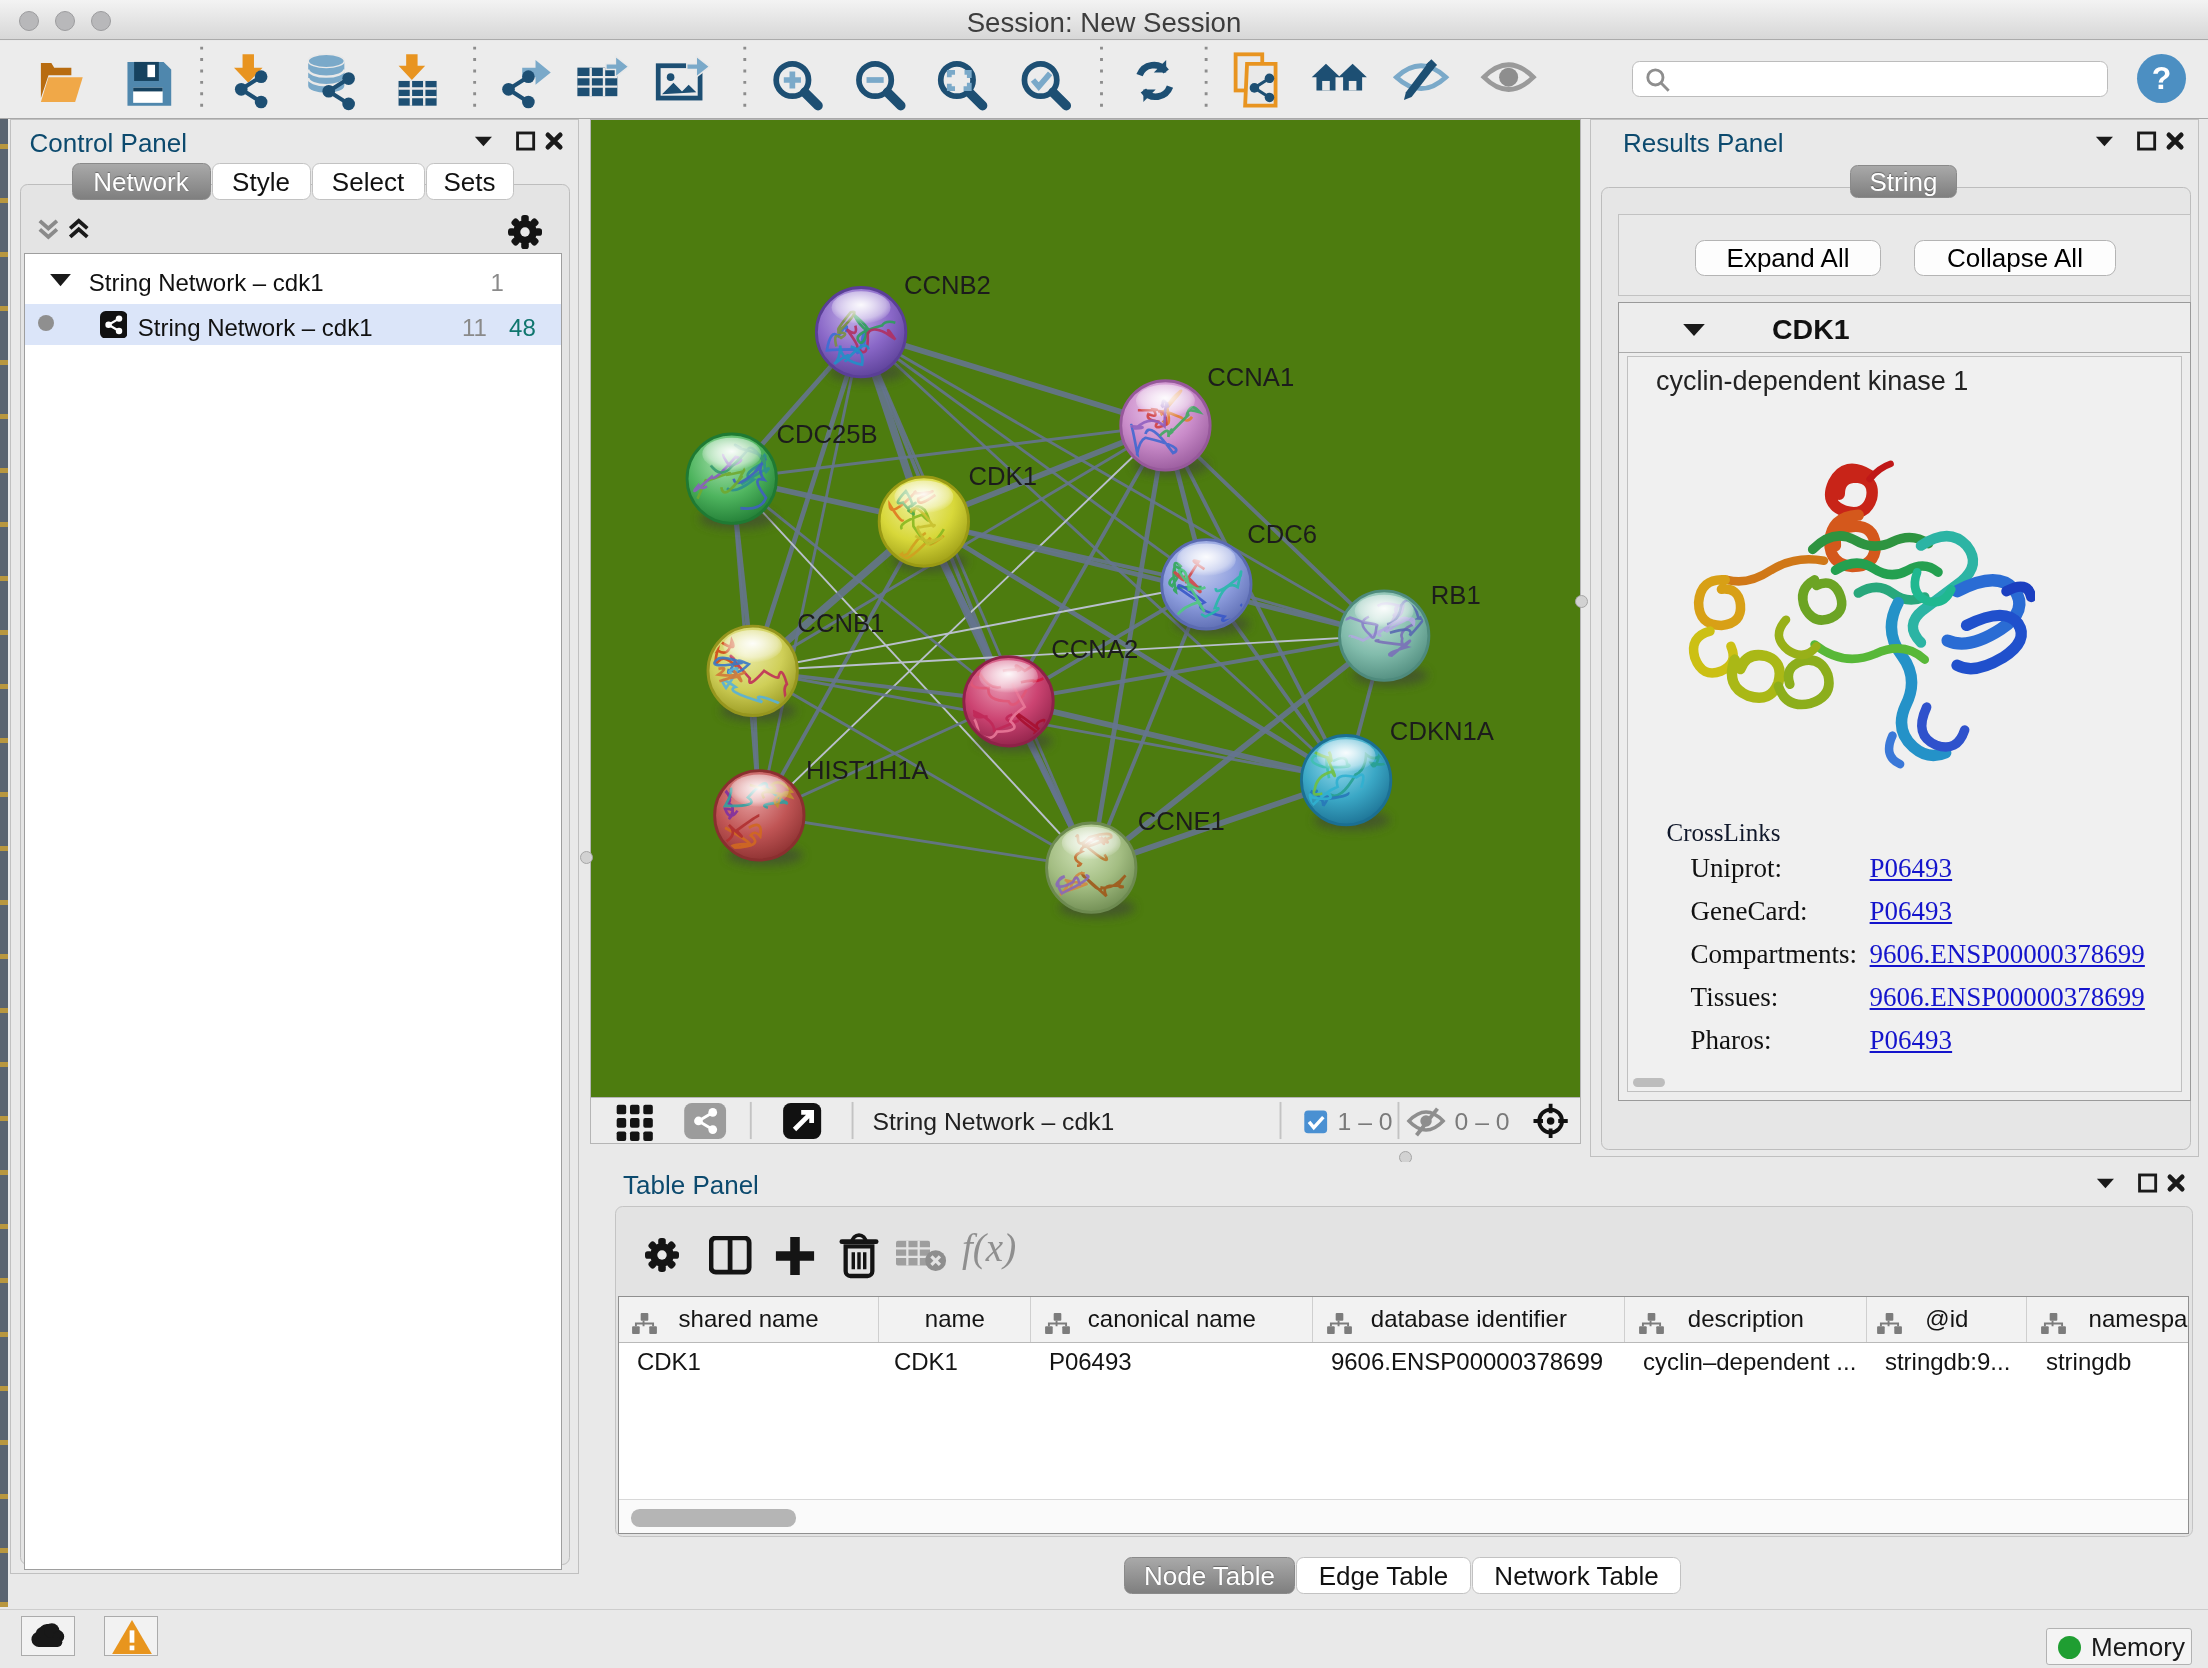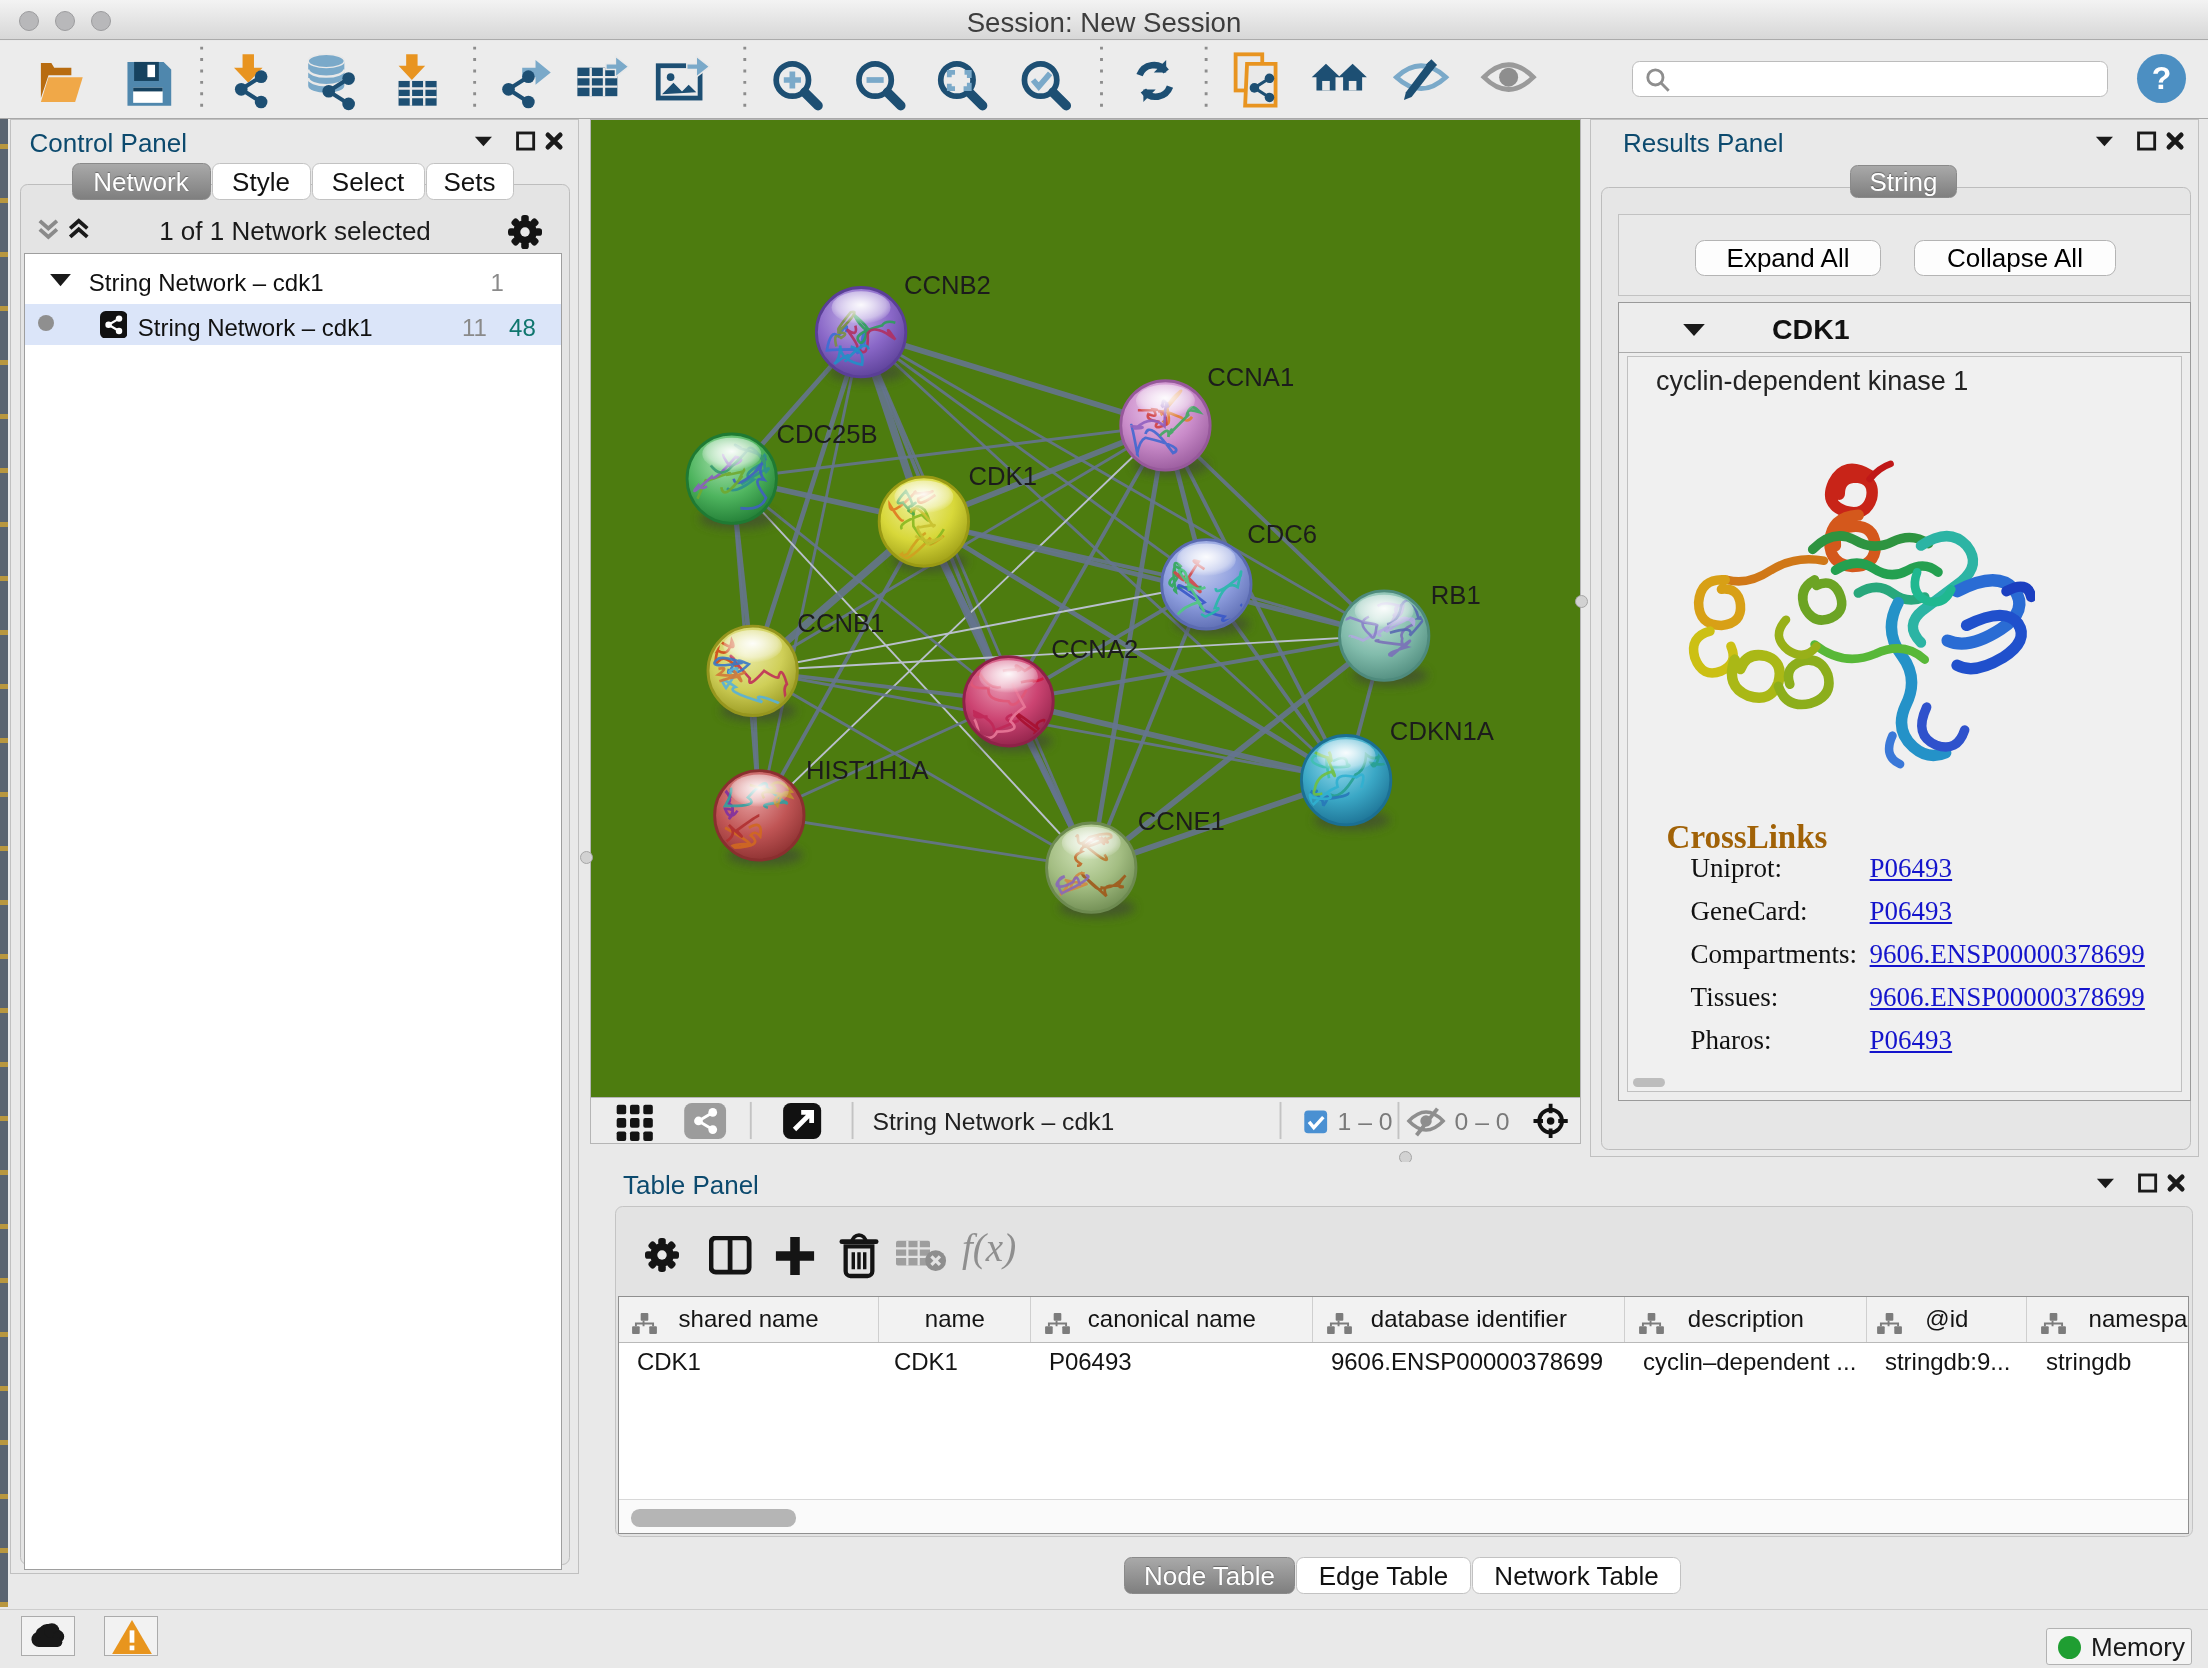--- a/index.html
+++ b/index.html
@@ -185,21 +185,20 @@
 
   <div class="abs" style="left:10.5px;top:91px;width:548px;height:40px;">
     <svg width="57" height="28.5" viewBox="0 0 60 30" style="position:absolute;left:15px;top:5.7px">
       <g fill="none" stroke="#8a8a8a" stroke-width="4">
           <path d="M4 4 l9 8 l9 -8 M4 13 l9 8 l9 -8"></path>
         </g>
       <g fill="none" stroke="#1a1a1a" stroke-width="4">
           <path d="M36 12 l9 -8 l9 8 M36 21 l9 -8 l9 8"></path>
         </g>
     </svg>
-    <div style="position:absolute;width:100%;text-align:center;top:4.8px;font-size:26px;color:#1a1a1a">1 of 1 Network selected</div>
     <div style="position:absolute;right:27px;top:3.8px"><svg width="34" height="34" viewBox="0 0 36 36">
           <g fill="#141414">
 <circle cx="18" cy="18" r="12.5"></circle>
 <g>
               <rect x="14" y="0" width="8" height="8" rx="3"></rect>
               <rect x="14" y="28" width="8" height="8" rx="3"></rect>
 <rect x="0" y="14" width="8" height="8" ry="3"></rect>
               <rect x="28" y="14" width="8" height="8" ry="3"></rect>
 <g transform="rotate(45 18 18)">
                 <rect x="14" y="0" width="8" height="8" rx="3"></rect>
@@ -605,21 +604,21 @@
 <path d="M310 176 q40 -20 54 -2 q12 18 -16 36 q-30 18 -48 8" stroke="#2050cc" stroke-width="12"></path>
 <path d="M352 140 q22 -12 26 6" stroke="#1b3fc0" stroke-width="11"></path>
 <path d="M268 262 q-14 30 10 40 q22 8 30 -16" stroke="#2f52cc" stroke-width="10"></path>
 <path d="M232 292 q-10 22 8 30" stroke="#3a78d8" stroke-width="9"></path>
 <path d="M208 22 q10 -12 22 -16" stroke="#c01818" stroke-width="7"></path>
 <path d="M150 196 q30 24 64 10 q30 -14 52 6" stroke="#58b838" stroke-width="9"></path>
 <path d="M258 120 q-8 22 10 30 q18 6 26 -12" stroke="#20b890" stroke-width="9"></path>
 <path d="M120 170 q-16 18 2 32 q18 12 30 -4" stroke="#98b018" stroke-width="9"></path>
 </g>
         </svg>
-      <div style="position:absolute;left:39px;top:462px;font-size:33px;font-weight:bold;font-family:'Liberation Serif',serif;color:#a16207">CrossLinks</div>
+      <div style="position:absolute;left:39px;top:462px;font-size:25px;font-weight:normal;font-family:'Liberation Serif',serif;color:#0f172a">CrossLinks</div>
       <div style="position:absolute;left:63px;top:490px;font-size:27px;font-family:'Liberation Serif',serif;color:#111;line-height:43px">
         Uniprot:<br>GeneCard:<br>Compartments:<br>Tissues:<br>Pharos:
       </div>
       <div style="position:absolute;left:242px;top:490px;font-size:27px;font-family:'Liberation Serif',serif;line-height:43px">
         <a class="lnk">P06493</a><br><a class="lnk">P06493</a><br><a class="lnk">9606.ENSP00000378699</a><br><a class="lnk">9606.ENSP00000378699</a><br><a class="lnk">P06493</a>
       </div>
       <div style="position:absolute;left:5.7px;bottom:3.8px;width:32px;height:9.5px;border-radius:4.8px;background:#bdbdbd"></div>
     </div>
   </div>
 </div>

